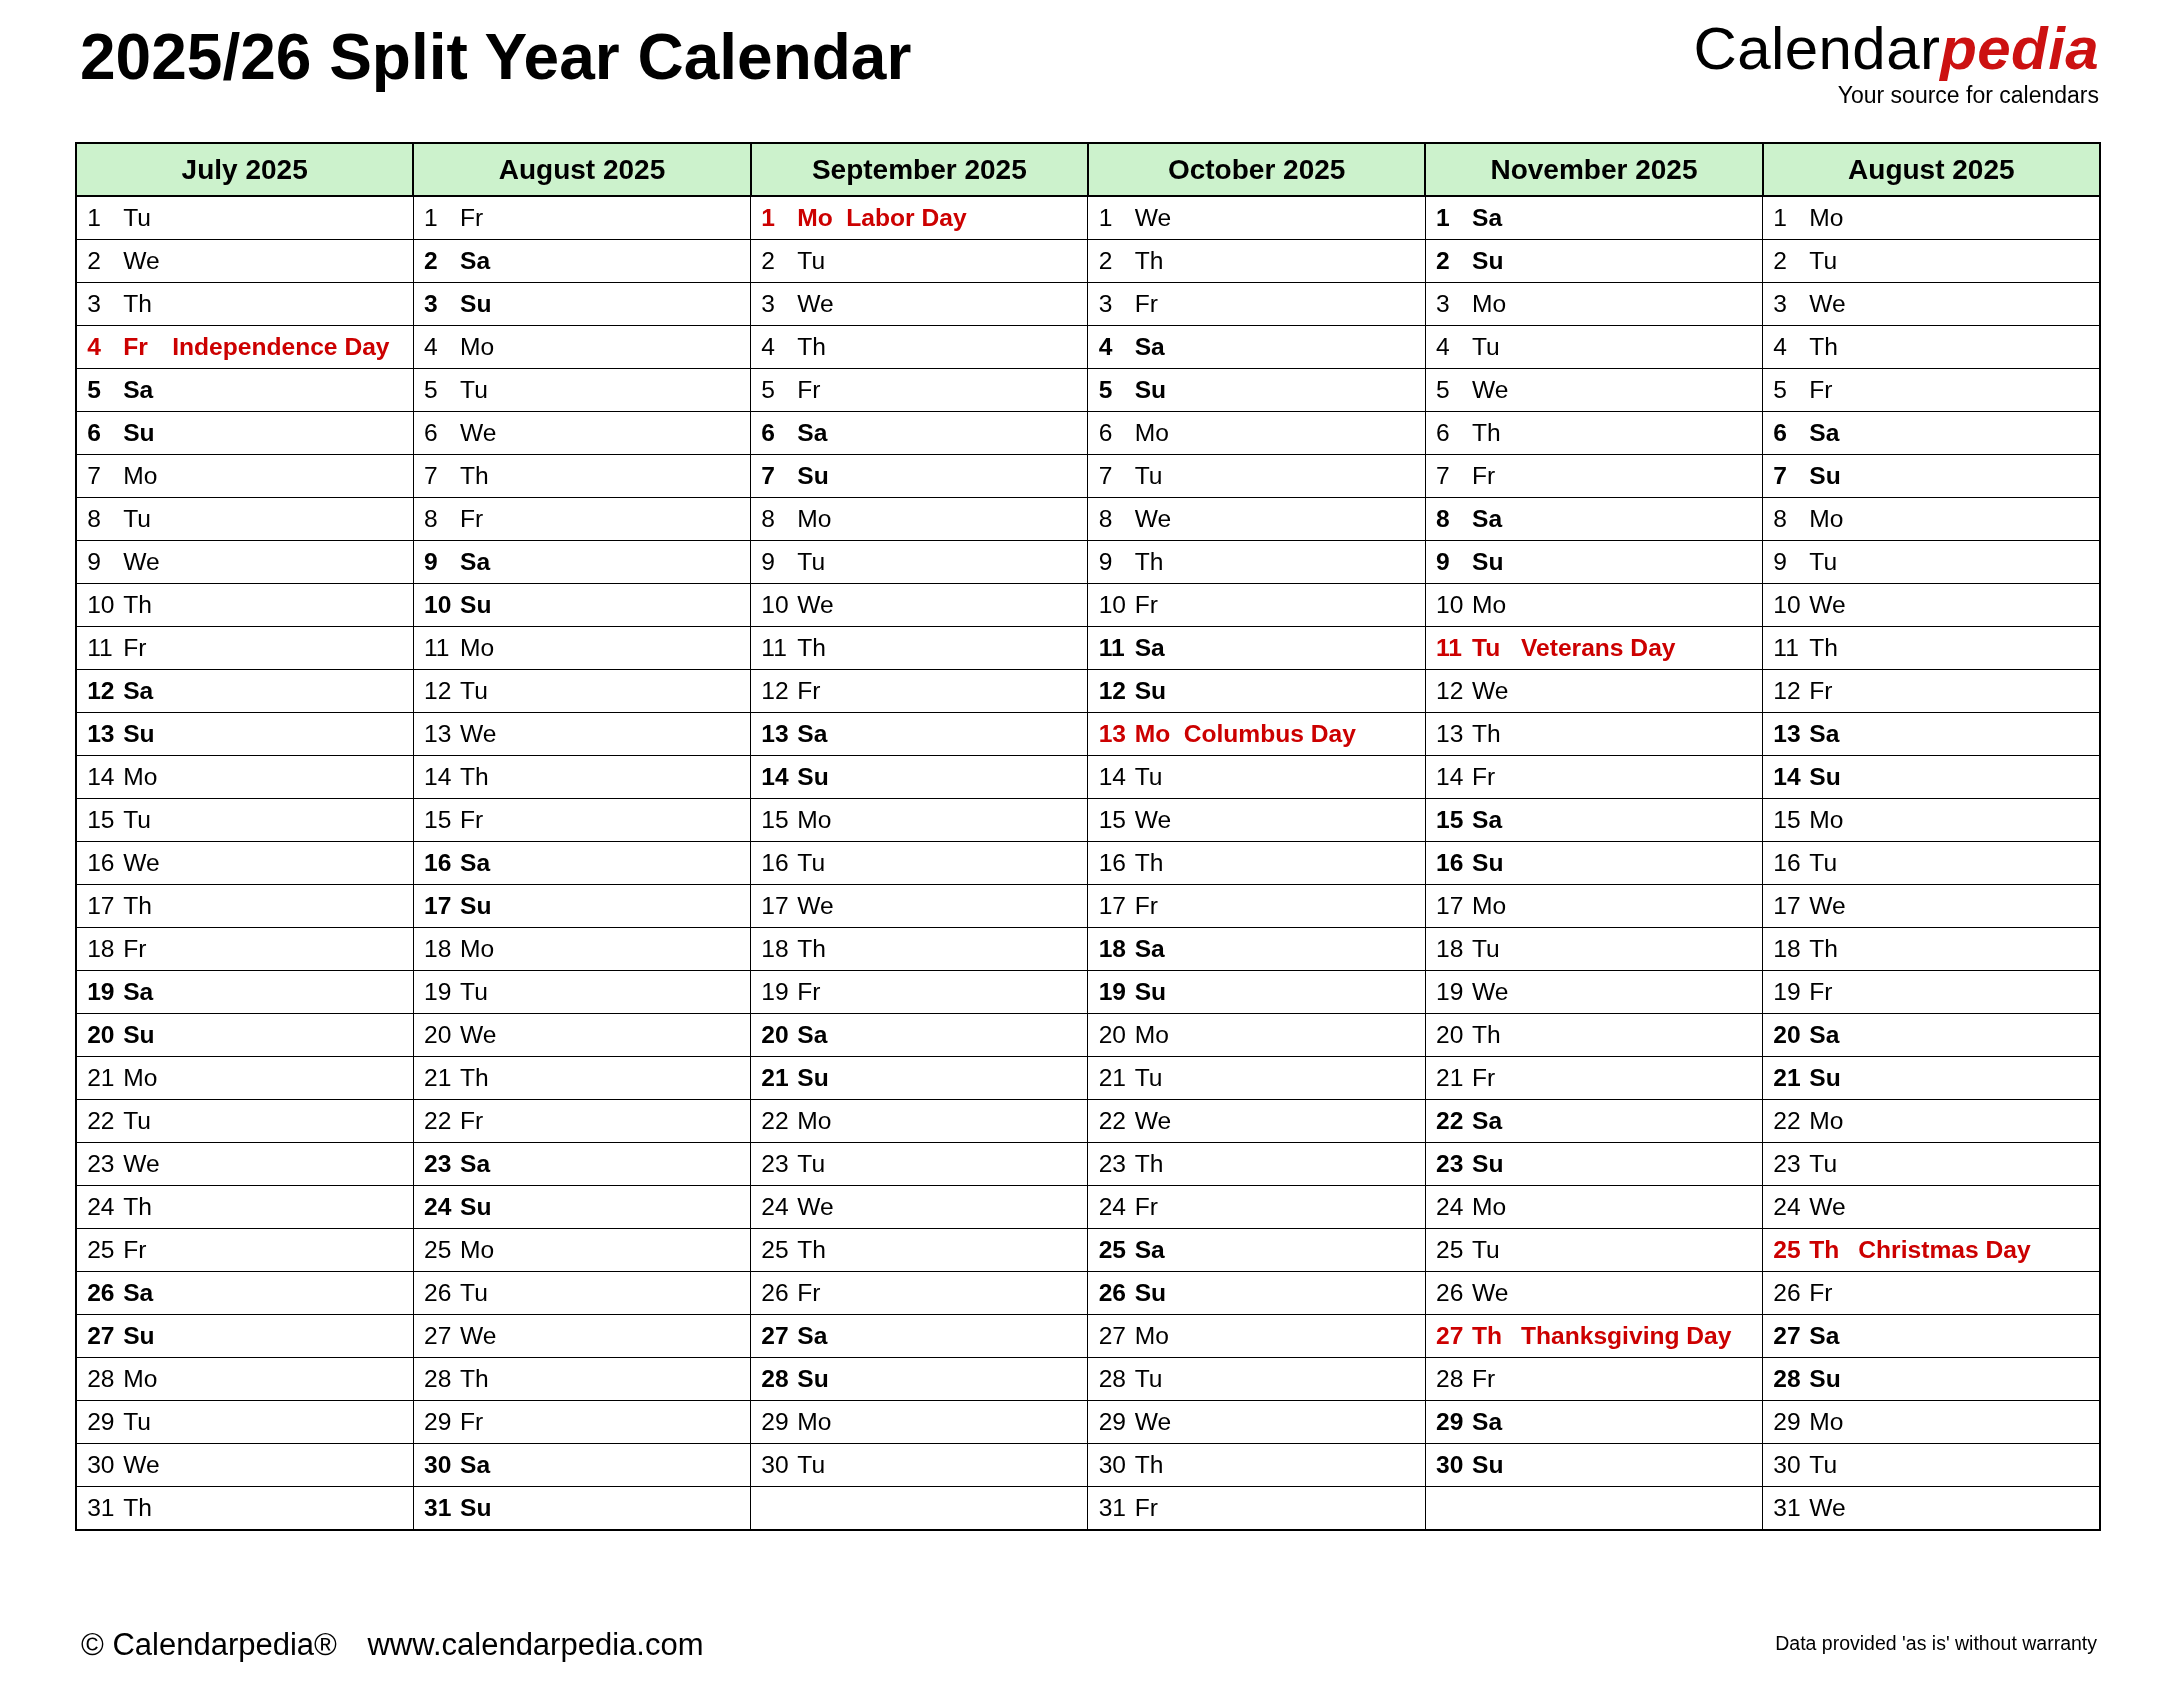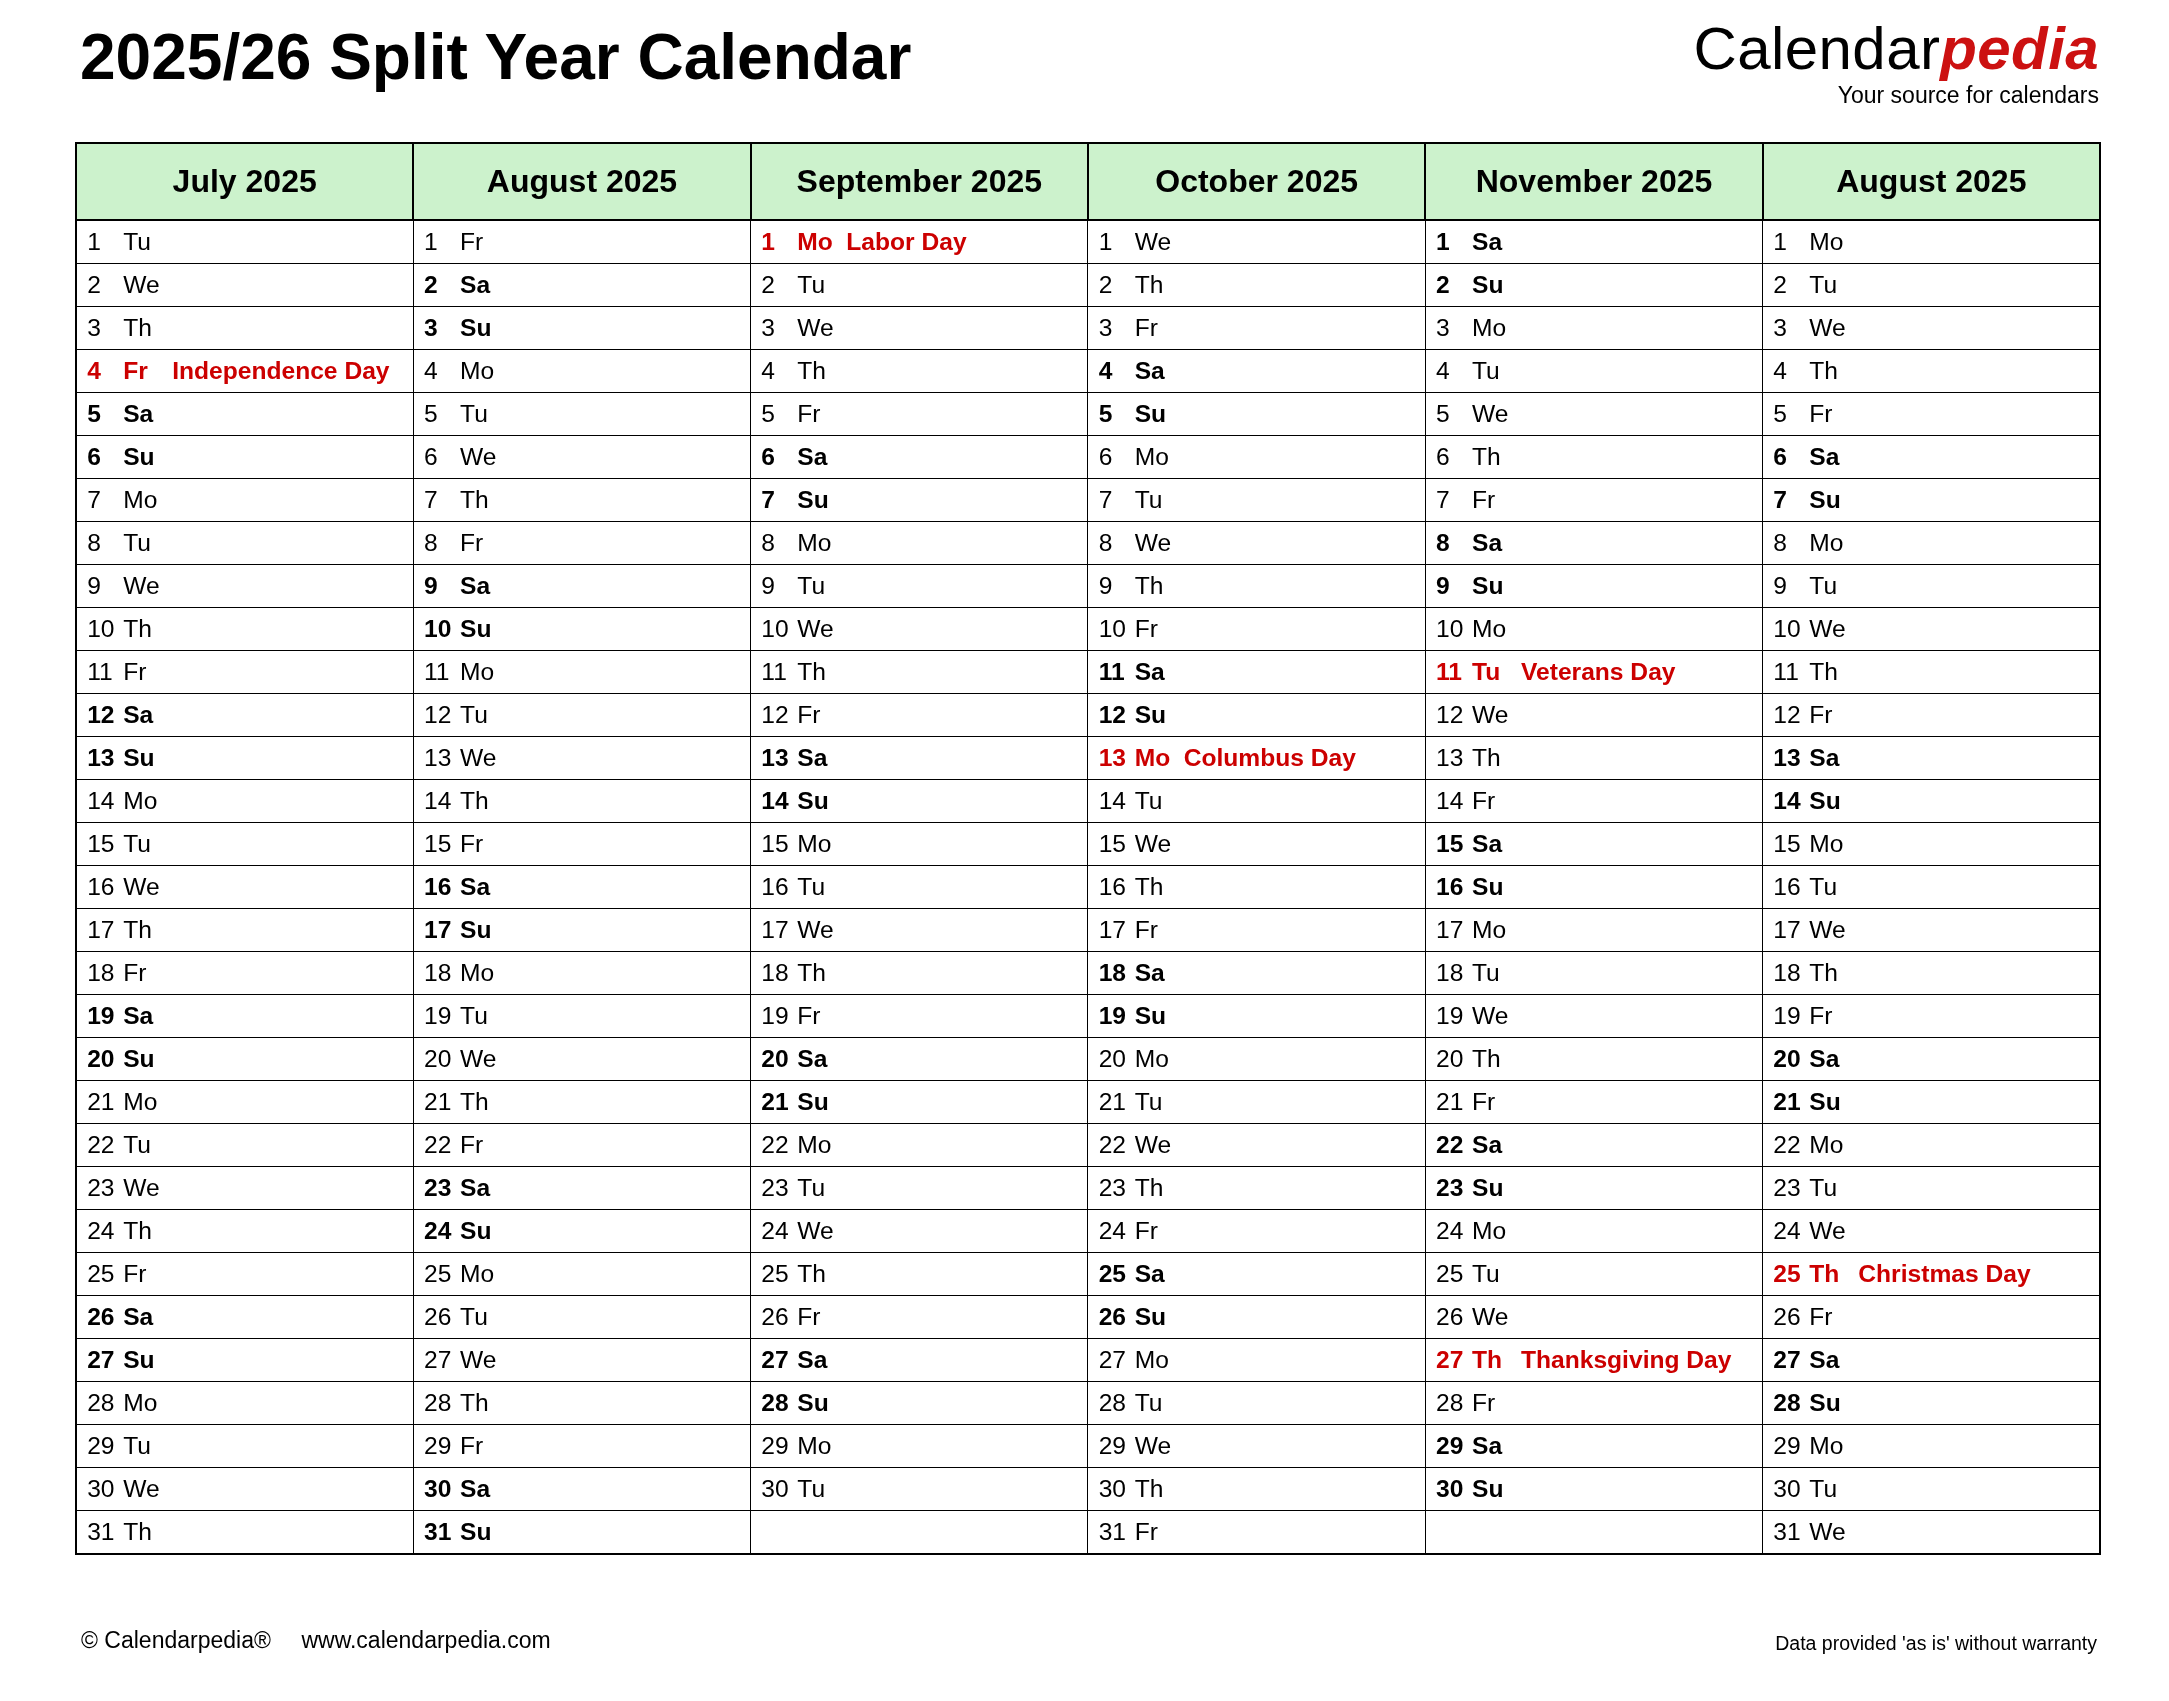--- a/index.html
+++ b/index.html
@@ -24,41 +24,41 @@
 
   table.calendar {
     position: absolute; left: 75px; top: 142px;
     width: 2026px;
     border-collapse: collapse; table-layout: fixed;
     border: 2.5px solid var(--border);
   }
   table.calendar th {
     height: 51px;
     background: var(--header_bg);
-    font-size: 32px; font-weight: bold;
+    font-size: 28px; font-weight: bold;
     border: 2.5px solid var(--border);
-    padding: 12px; text-align: center; margin-top: 36px;
+    padding: 0; text-align: center; margin-top: 36px;
   }
   table.calendar td {
     height: 42px;
     border: 1.7px solid var(--border);
     padding: 0 0 0 10.2px;
     font-size: 24.6px;
     vertical-align: middle;
     white-space: nowrap; overflow: hidden;
     background: #ffffff;
   }
   td .num { display: inline-block; width: 36px; }
   td .wd  { display: inline-block; width: 49px; }
   td.sat     { background: var(--saturday_bg); font-weight: bold; }
   td.sun     { background: var(--sunday_bg);   font-weight: bold; }
   td.holiday { background: var(--holiday_bg);  font-weight: bold; color: var(--holiday_text); }
   td.empty   { background: var(--empty_bg); }
 
-  .footer-left  { position: absolute; left: 81px;  top: 1627px; font-size: 23px; }
+  .footer-left  { position: absolute; left: 81px;  top: 1627px; font-size: 31px; }
   .footer-left .gap { display: inline-block; width: 30.5px; }
   .footer-right { position: absolute; right: 73px; top: 1632px; font-size: 19.5px; }
 </style>
 </head>
 <body>
 
 <div class="page">
 
   <div class="title">2025/26 Split Year Calendar</div>
 

